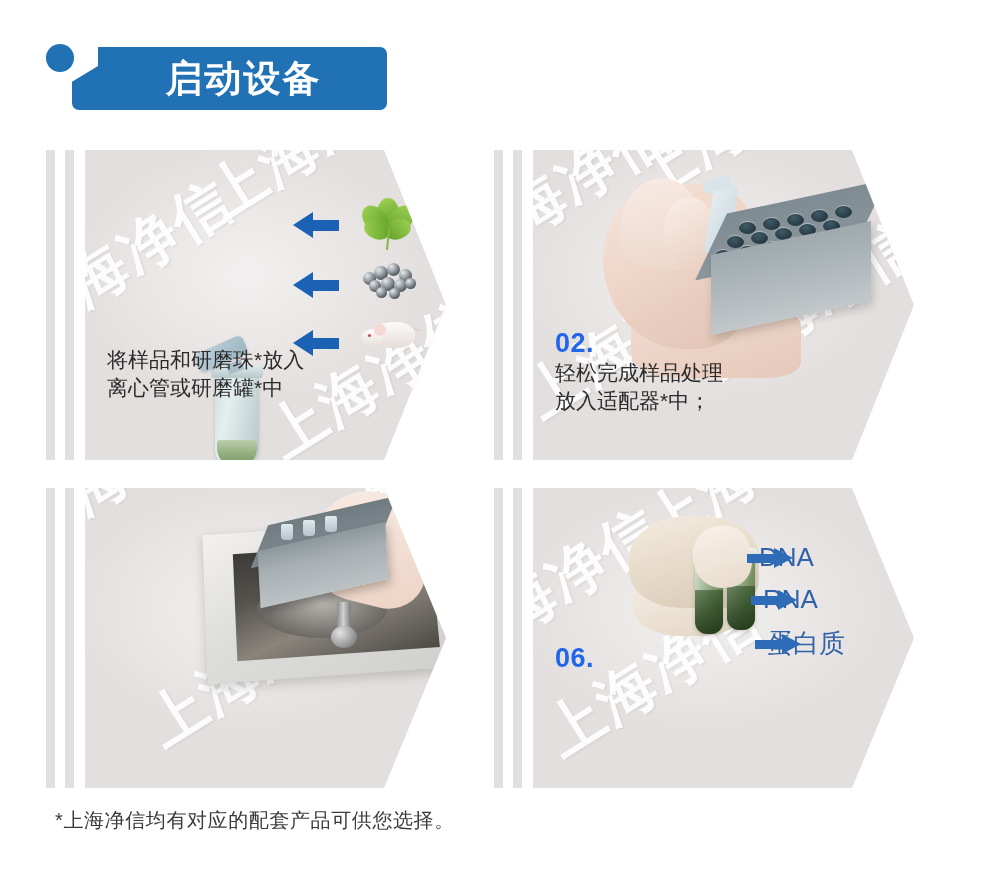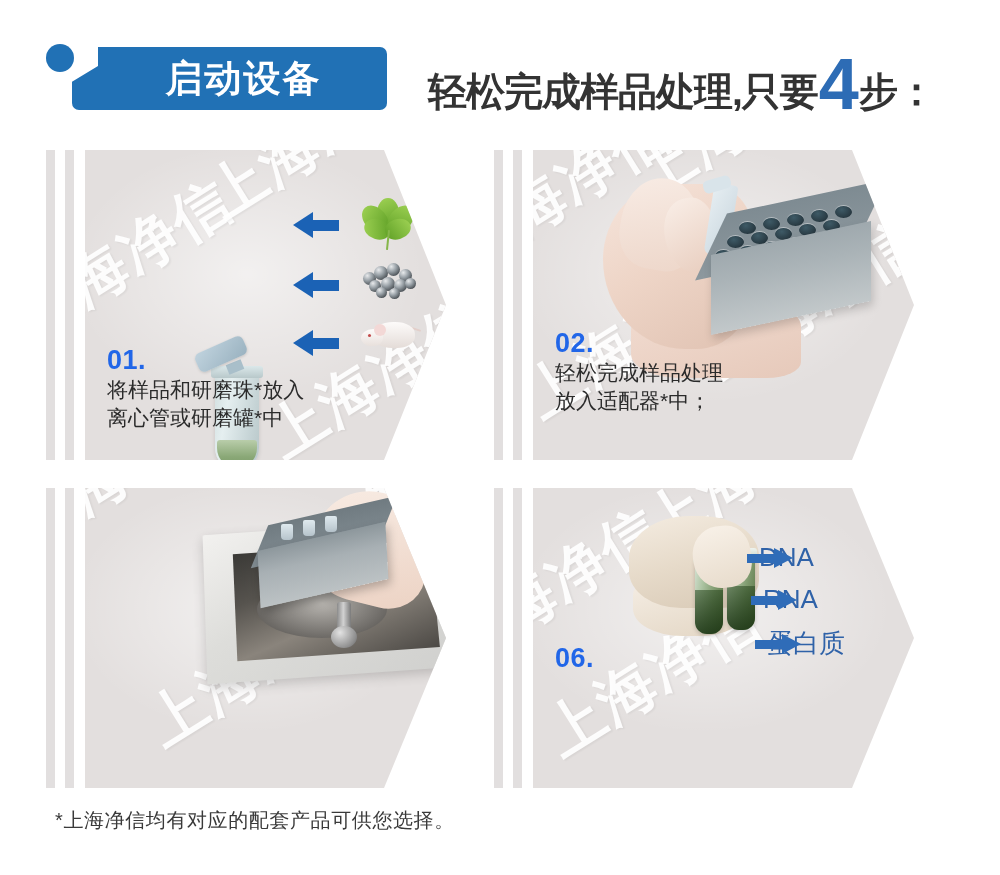--- a/index.html
+++ b/index.html
@@ -354,25 +354,20 @@
 </style>
 </head>
 <body>
 
 <div id="header">
   <div id="header-dot"></div>
 
   <div id="banner"></div>
   <div id="banner-label" style="left:72px;top:47px;position:absolute;">启动设备</div>
 
-  <div id="headline">
-    <span>轻松完成样品处理,只要</span>
-    <span class="hl-num">4</span>
-    <span>步：</span>
-  </div>
 </div>
 
 <div class="card-wrap" id="wrap1" style="left:46px;top:150px;width:400px;height:310px;">
   <div class="bar b1"></div>
   <div class="bar b2"></div>
   <div class="card" style="width:361px;">
     <div class="wm">
       <span style="left:-20px;top:110px;">上海净信</span>
       <span style="left:170px;top:-10px;">上海净信</span>
       <span style="left:230px;top:230px;">上海净信</span>
@@ -423,21 +418,20 @@
 
     <div id="mouse" style="left:276px;top:166px;">
       <div id="mouse-tail"></div>
       <div id="mouse-body"></div>
       <div id="mouse-head"></div>
       <div id="mouse-ear"></div>
       <div id="mouse-eye"></div>
     </div>
 
     <div class="card-caption" style="top:196px;">
-      <div class="step-num">01.</div>
       <div class="step-text">将样品和研磨珠*放入
 离心管或研磨罐*中</div>
     </div>
   </div>
 </div>
 
 <div class="card-wrap" id="wrap2" style="left:494px;top:150px;width:420px;height:310px;">
   <div class="bar b1"></div>
   <div class="bar b2"></div>
   <div class="card" style="width:381px;">

